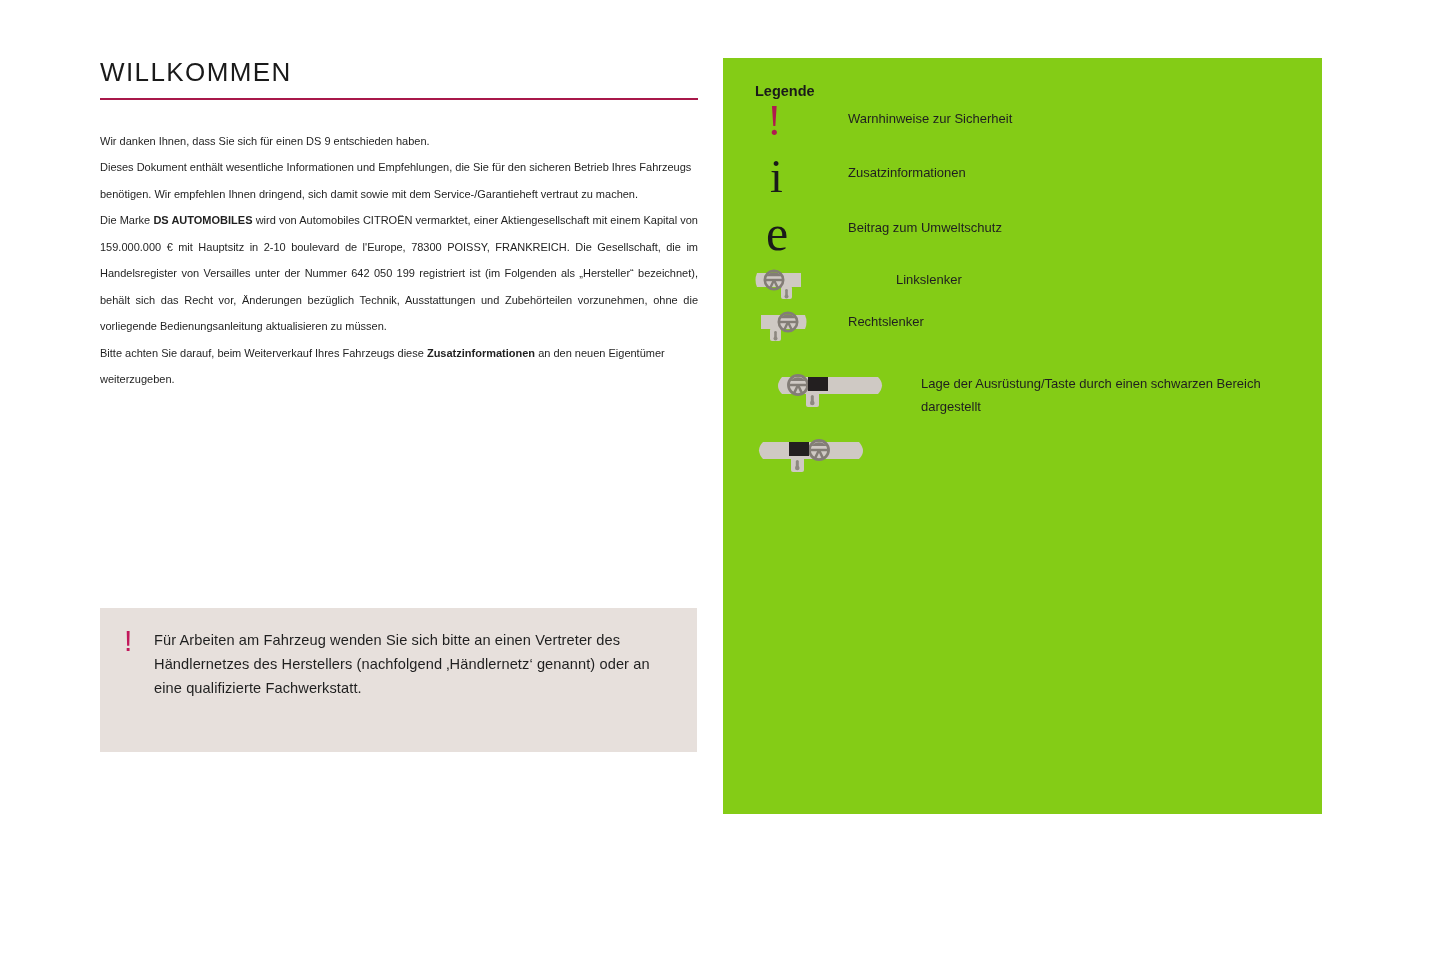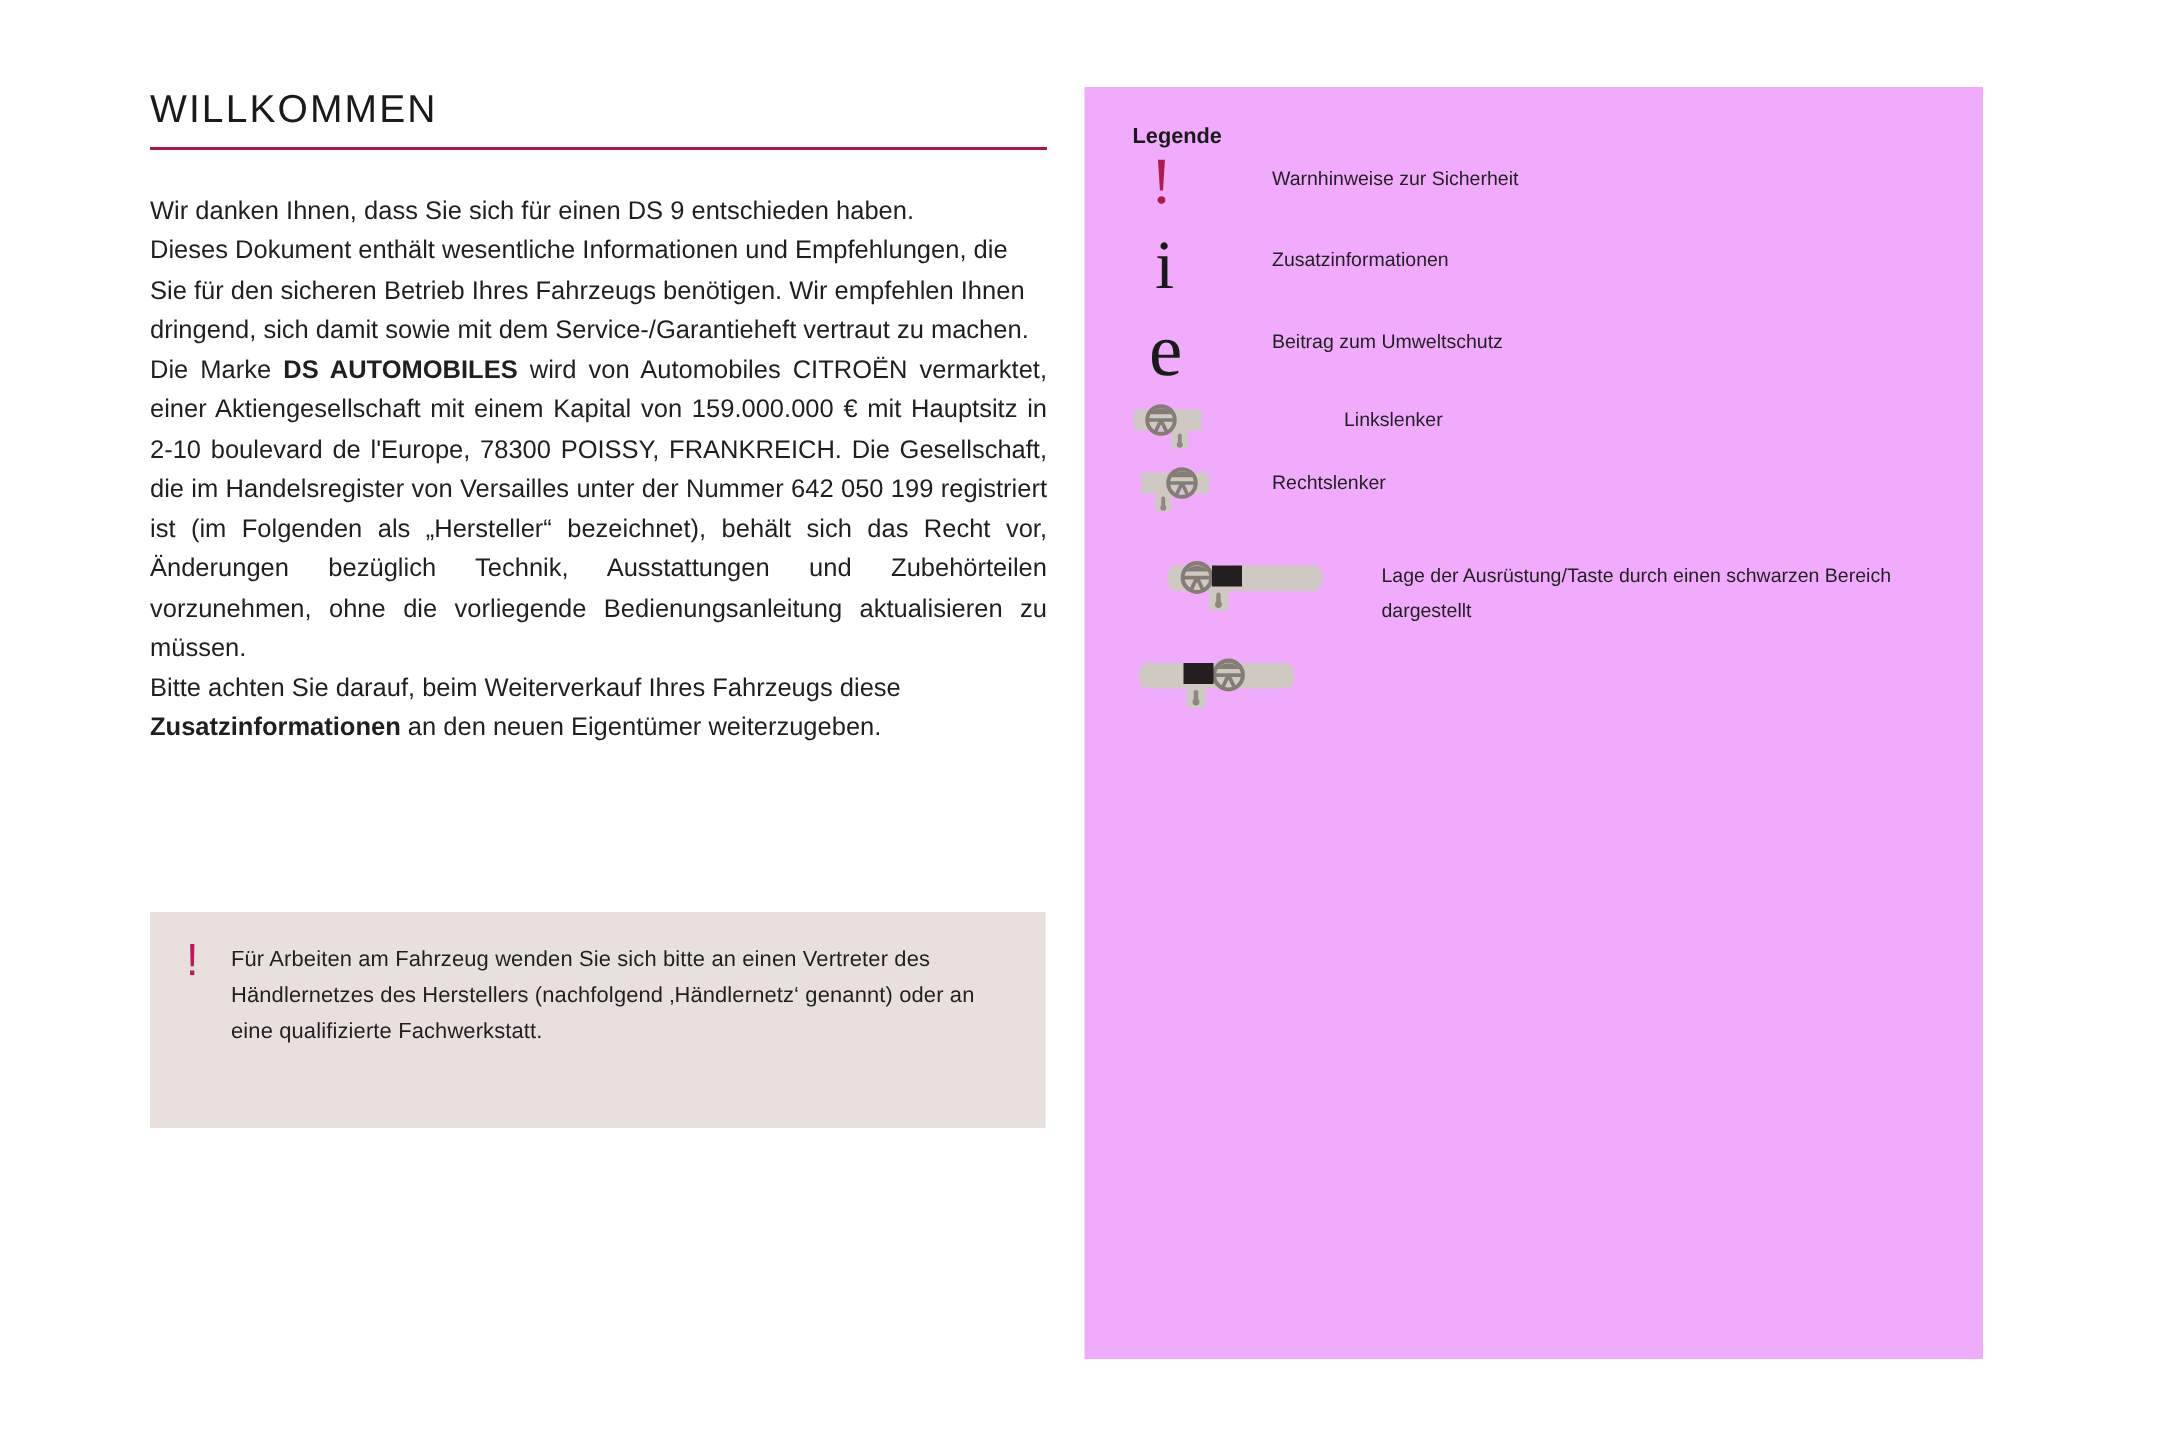--- a/index.html
+++ b/index.html
@@ -34,21 +34,21 @@
   }
 
   #title-rule {
     height: 2px;
     background: #A8184A;
     width: 100%;
     margin-bottom: 28px;
   }
 
   .body-paragraph {
-    font-size: 17px;
+    font-size: 11px;
     line-height: 26.5px;
     color: #1f1f1f;
     margin: 0;
     text-align: justify;
     text-justify: inter-word;
     hyphens: none;
   }
   .body-paragraph.nojust { text-align: left; }
 
   .body-paragraph b { font-weight: 700; }
@@ -83,22 +83,22 @@
     color: #1f1f1f;
     letter-spacing: 0.1px;
   }
 
   
   #legend-panel {
     position: absolute;
     left: 723px;
     top: 58px;
     width: 599px;
-    height: 848px;
-    background: #f0abfc;
+    height: 756px;
+    background: #84cc16;
   }
 
   #legend-title {
     position: absolute;
     left: 32px;
     top: 25px;
     font-size: 14.5px;
     font-weight: 700;
     color: #1a1a1a;
   }

